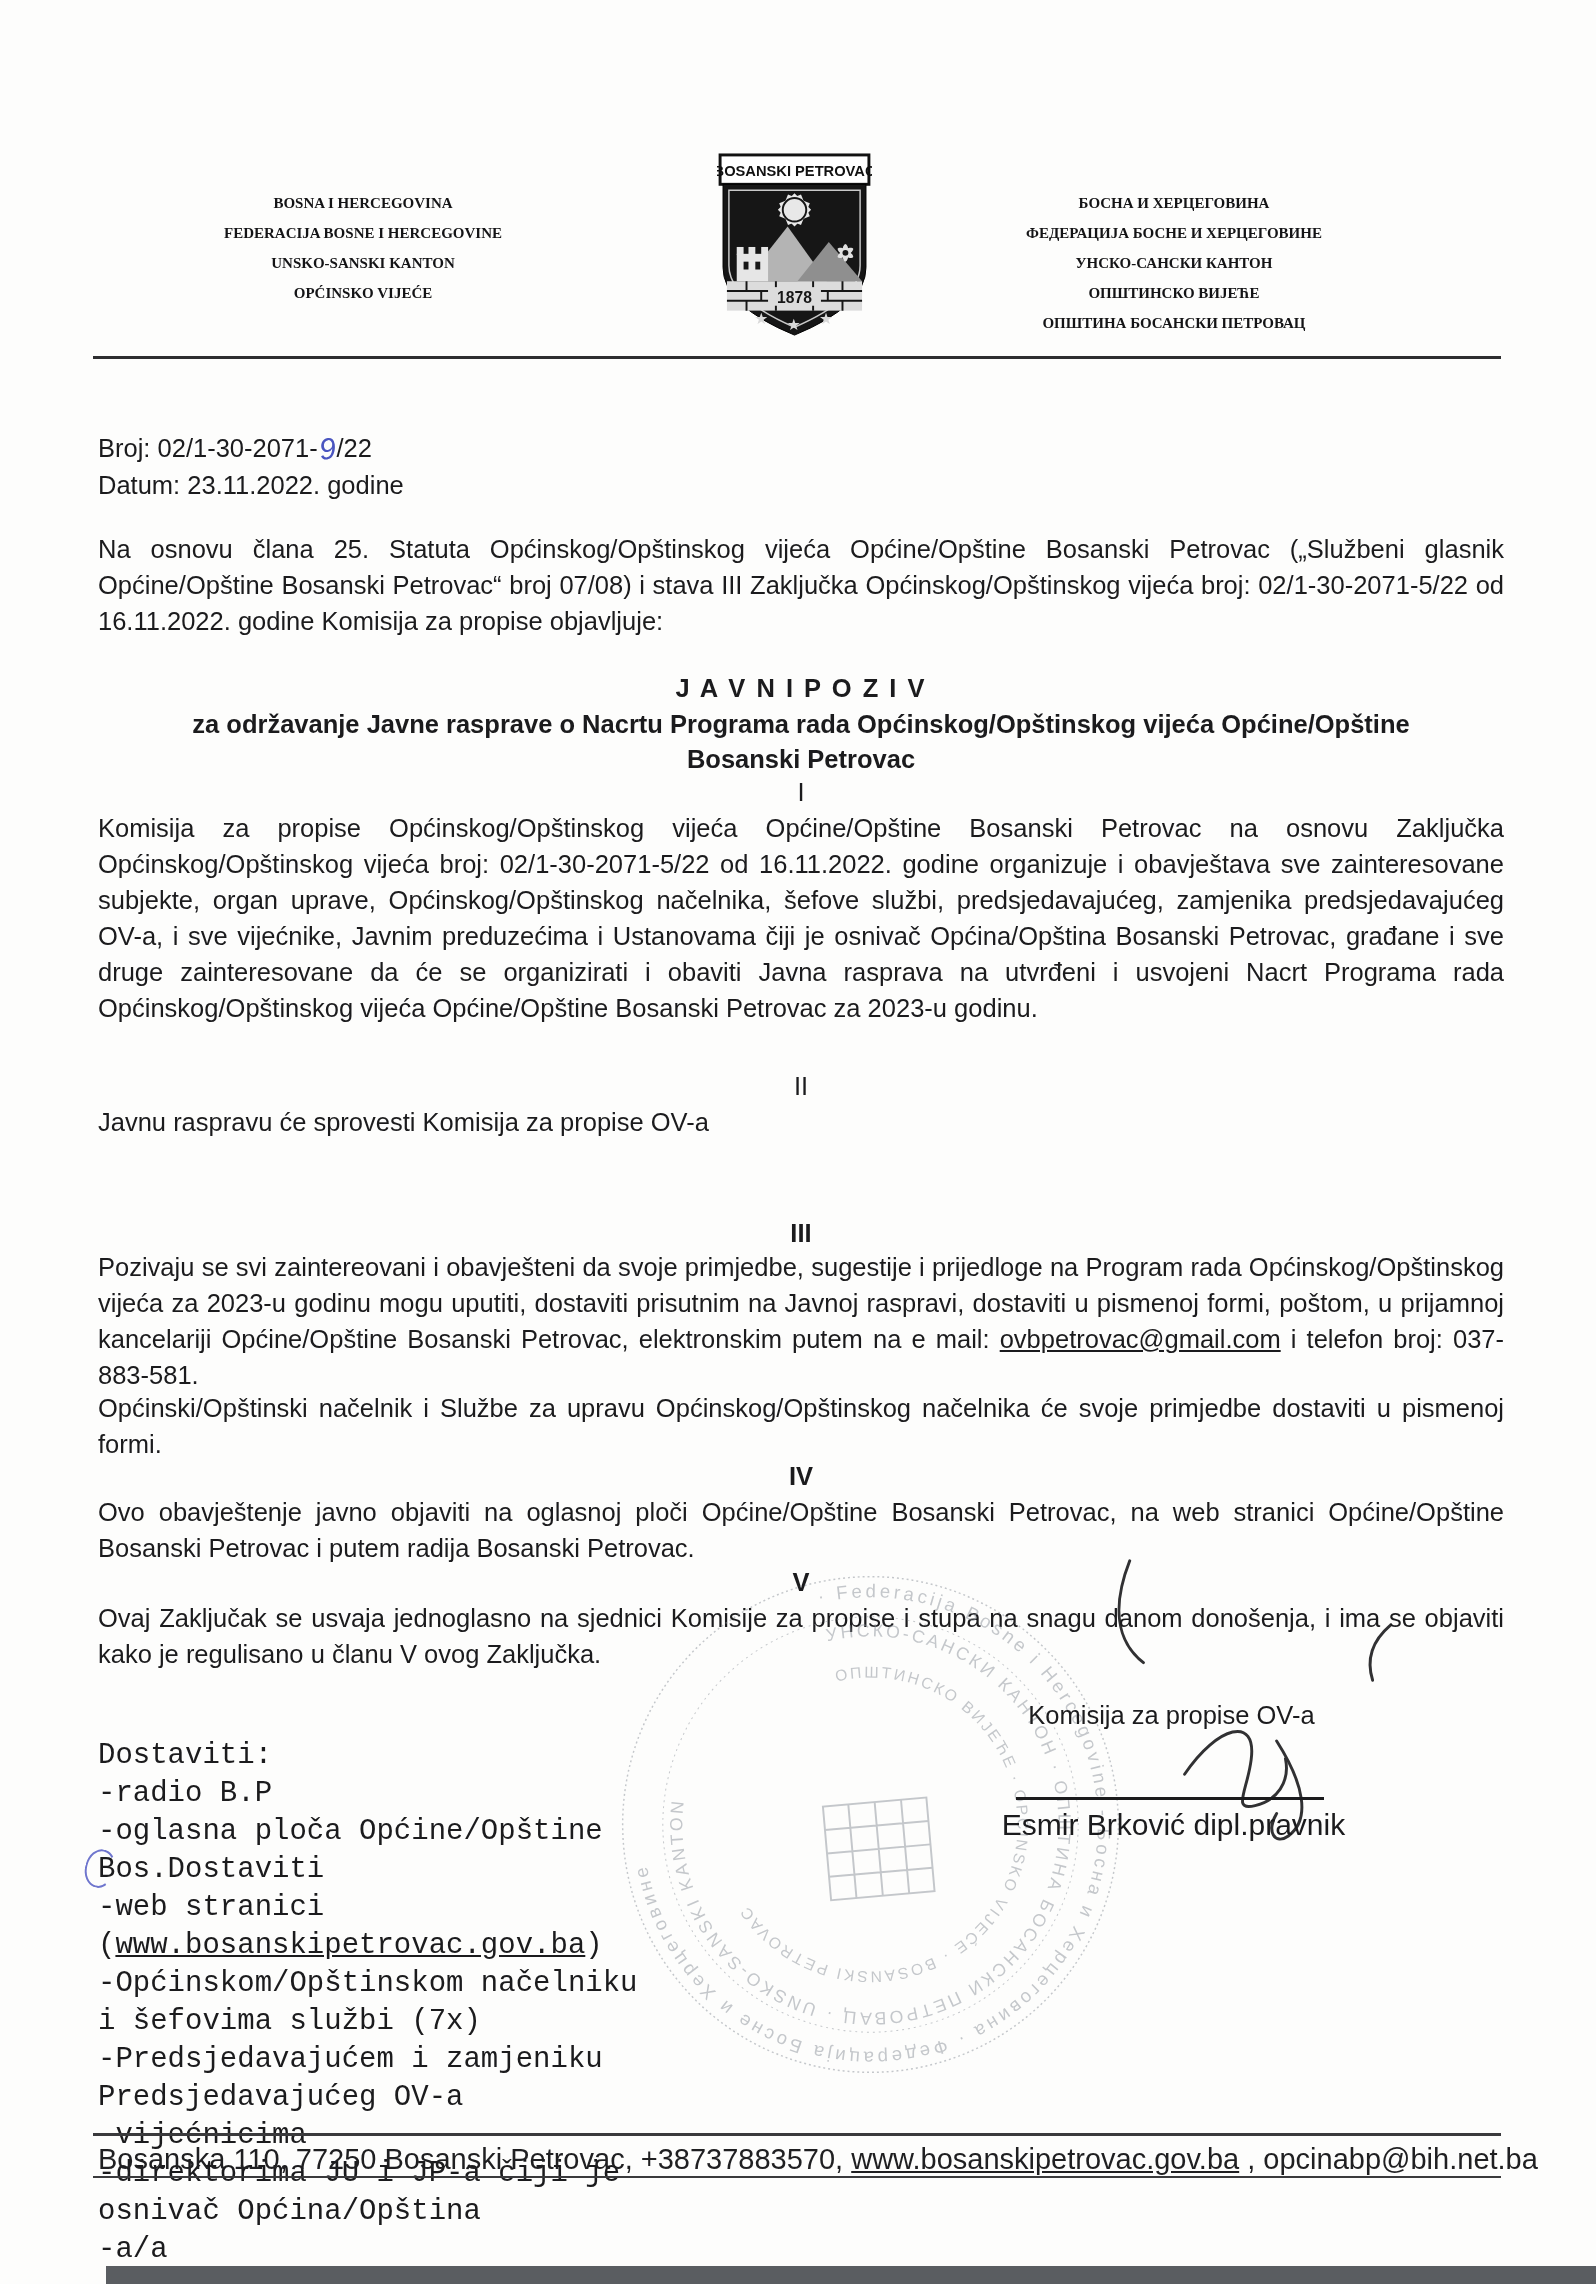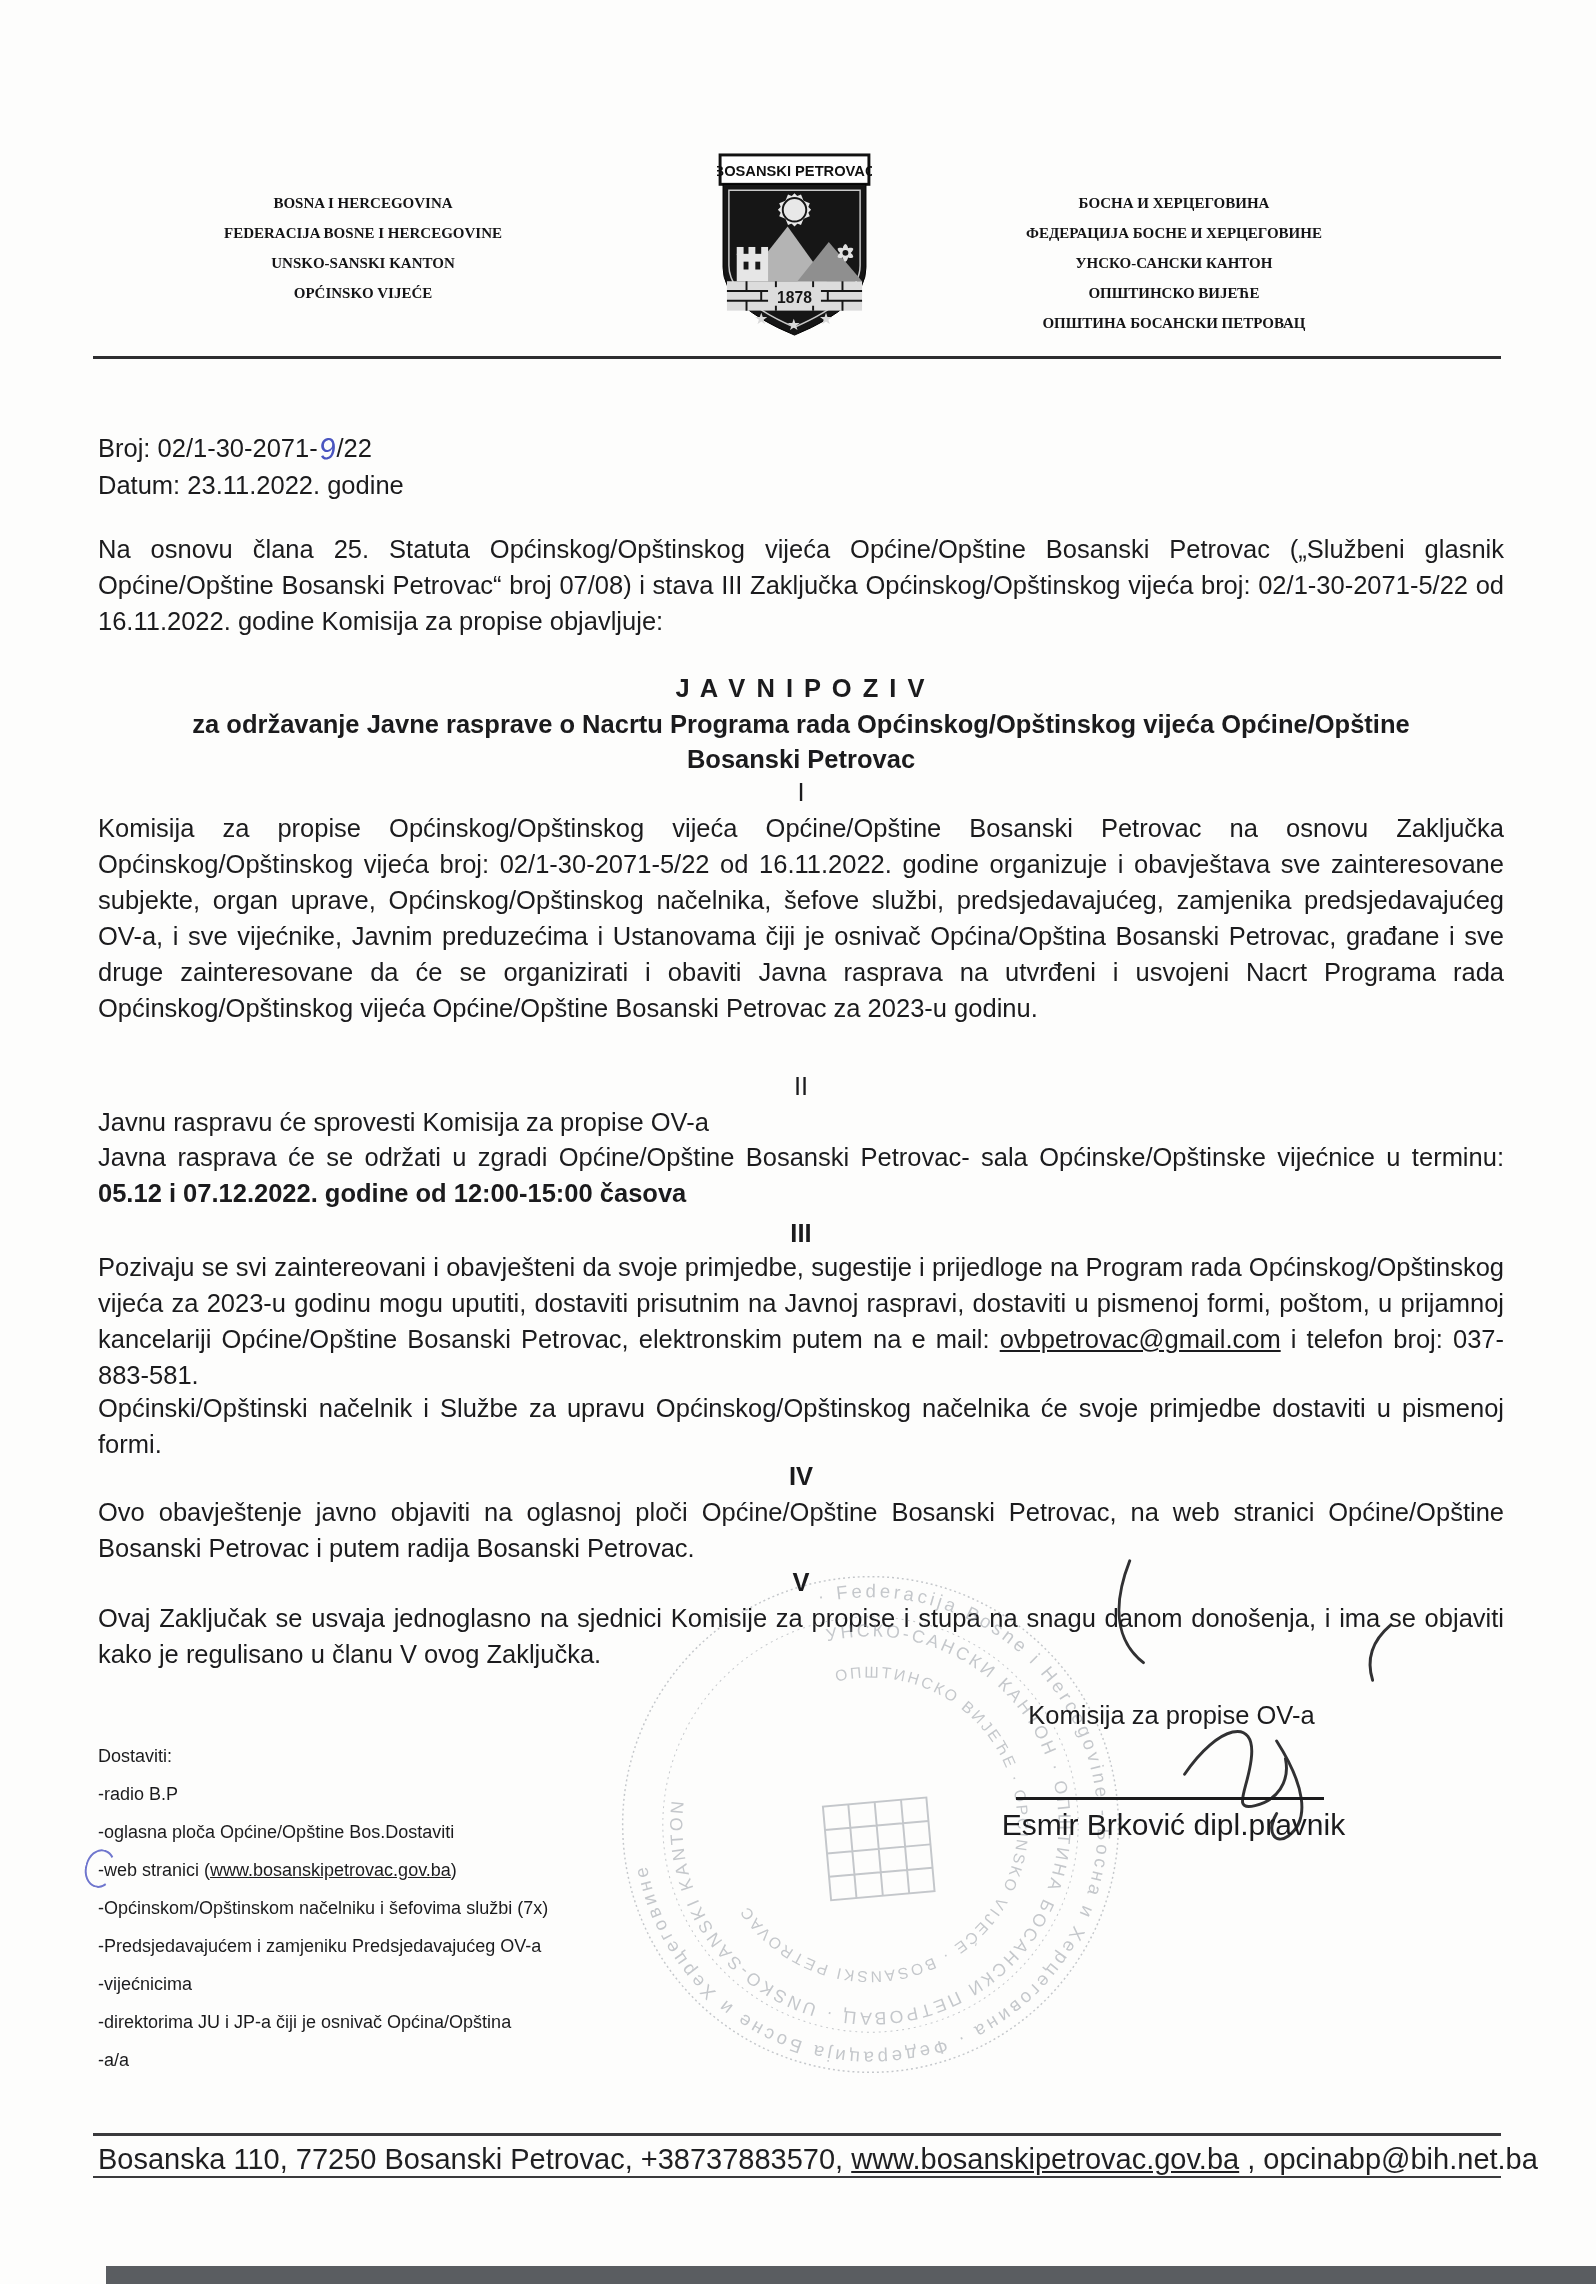--- a/index.html
+++ b/index.html
@@ -47,21 +47,21 @@
   .n5 { top:1564px; font-weight:bold; }
   .p5 { top:1600px; }
   .ulink { text-decoration:underline; }
 
   
   .committee { position:absolute; left:995px; top:1701px; width:353px; text-align:center; font-size:25.5px; }
   .sigline   { position:absolute; left:1016px; top:1797px; width:308px; height:2.9px; background:#1b1b1d; }
   .signame   { position:absolute; left:992px; top:1808px; width:363px; text-align:center; font-size:30px; }
 
   
-  .dost { position:absolute; left:98px; top:1737px; font-size:18px; line-height:38px; width:549px; }
+  .dost { position:absolute; left:98px; top:1737px; font-size:29px; line-height:38px; width:549px;font-family:Liberation Mono, monospace; }
   .blue-circle {
     position:absolute; left:85px; top:1849px; width:25.5px; height:35px;
     border:2.9px solid rgba(86,94,198,.85); border-right-color:transparent;
     border-radius:50%; transform:rotate(14deg);
   }
 
   
   .stamp-svg { position:absolute; left:596px; top:1560px; width:549px; height:529px; opacity:.5; filter:blur(0.3px); }
   .marks-svg { position:absolute; left:961px; top:1549px; width:549px; height:333px; }
 
@@ -143,23 +143,20 @@
 
   <div class="bodytext center t1">J A V N I  P O Z I V</div>
   <div class="bodytext center t2">za održavanje Javne rasprave o Nacrtu Programa rada Općinskog/Opštinskog vijeća Općine/Opštine</div>
   <div class="bodytext center t3">Bosanski Petrovac</div>
 
   <div class="bodytext center n1">I</div>
   <div class="bodytext just p1">Komisija za propise Općinskog/Opštinskog vijeća Općine/Opštine Bosanski Petrovac na osnovu Zaključka Općinskog/Opštinskog vijeća broj: 02/1-30-2071-5/22 od 16.11.2022. godine organizuje i obavještava sve zainteresovane subjekte, organ uprave, Općinskog/Opštinskog načelnika, šefove službi, predsjedavajućeg, zamjenika predsjedavajućeg OV-a, i sve vijećnike, Javnim preduzećima i Ustanovama čiji je osnivač Općina/Opština Bosanski Petrovac, građane i sve druge zainteresovane da će se organizirati i obaviti Javna rasprava na utvrđeni i usvojeni Nacrt Programa rada Općinskog/Opštinskog vijeća Općine/Opštine Bosanski Petrovac za 2023-u godinu.</div>
 
   <div class="bodytext center n2">II</div>
   <div class="bodytext p2a">Javnu raspravu će sprovesti Komisija za propise OV-a</div>
-  <div class="bodytext just p2b">
-    <span>Javna rasprava će se održati u zgradi Općine/Opštine Bosanski Petrovac- sala Općinske/Opštinske vijećnice u terminu: </span><span class="bold">05.12 i 07.12.2022. godine od 12:00-15:00 časova</span>
-  </div>
 
   <div class="bodytext center n3">III</div>
   <div class="bodytext just p3a">
     <span>Pozivaju se svi zaintereovani i obavješteni da svoje primjedbe, sugestije i prijedloge na Program rada Općinskog/Opštinskog vijeća za 2023-u godinu mogu uputiti, dostaviti prisutnim na Javnoj raspravi, dostaviti u pismenoj formi, poštom, u prijamnoj kancelariji Općine/Opštine Bosanski Petrovac, elektronskim putem na e mail: </span><span class="ulink">ovbpetrovac@gmail.com</span><span> i telefon broj: 037-883-581.</span>
   </div>
   <div class="bodytext just p3b">Općinski/Opštinski načelnik i Službe za upravu Općinskog/Opštinskog načelnika će svoje primjedbe dostaviti u pismenoj formi.</div>
 
   <div class="bodytext center n4">IV</div>
   <div class="bodytext just p4">Ovo obavještenje javno objaviti na oglasnoj ploči Općine/Opštine Bosanski Petrovac, na web stranici Općine/Opštine Bosanski Petrovac i putem radija Bosanski Petrovac.</div>
 

